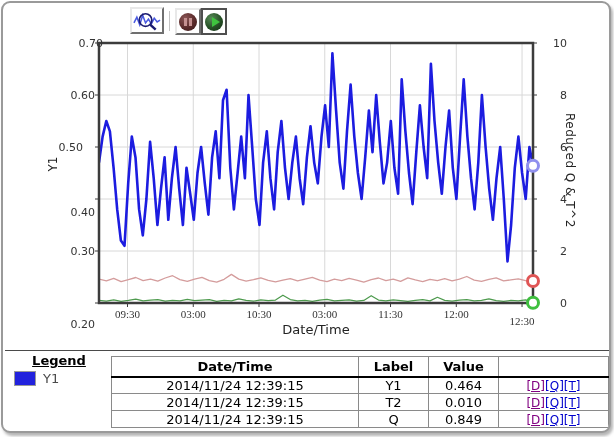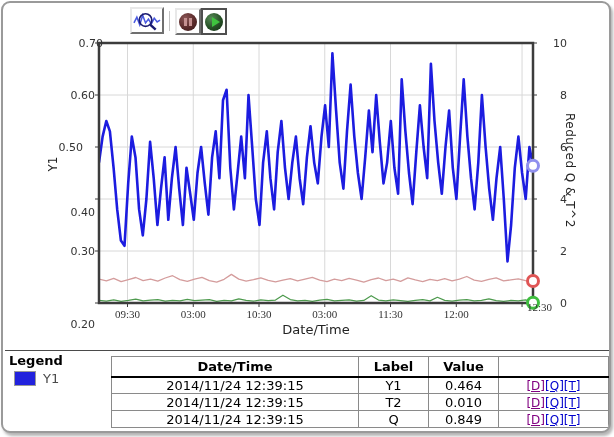--- a/index.html
+++ b/index.html
@@ -43,21 +43,21 @@
   .tick-right { text-align:right; }
   .tick-x     { text-align:center;font-family:Liberation Serif, serif; }
   .axis-title { position:absolute; color:#222; }
   .y-left  { left:30px; top:154px; width:40px; font-size:12px; text-align:center;
              transform:rotate(-90deg); transform-origin:center; }
   .y-right { left:560px; top:110px; font-size:12px; writing-mode:vertical-rl; letter-spacing:.5px; }
   .x-title { left:96px; top:319px; width:434px; text-align:center; font-size:13px; color:#222; }
   
   .divider { position:absolute; left:2px; top:347px; width:606px; height:1px; background:#4a4a4a; }
   .legend { position:absolute; left:0; top:350px; width:106px; }
-  .legend-title { font-size:13px; font-weight:bold; color:#000; padding-left:6px; }
+  .legend-title { text-align:center; font-size:13px; font-weight:bold; color:#000; padding-left:6px;text-decoration:underline; }
   .legend-item { display:flex; align-items:center; margin:3px 0 0 11px; }
   .legend-swatch { width:22px; height:15px; border:1px solid #9a9a9a; }
   .legend-label { font-size:13px; color:#4a4a4a; margin-left:7px; }
   #data-table {
     position:absolute; left:108px; top:353px; width:497px;
     border-collapse:collapse; font-size:13px; color:#000;
     border:1px solid #707070; table-layout:fixed;
   }
   #data-table th, #data-table td { border:1px solid #8a8a8a; text-align:center; overflow:hidden; white-space:nowrap; }
   #data-table th { height:20px; font-weight:bold; border-bottom:2px solid #000; }
@@ -147,21 +147,21 @@
       <div class="tick-label tick-right" style="left: 538px; width: 26px; top: 189.5px;">4</div>
       <div class="tick-label tick-right" style="left: 538px; width: 26px; top: 137.5px;">6</div>
       <div class="tick-label tick-right" style="left: 538px; width: 26px; top: 85.5px;">8</div>
       <div class="tick-label tick-right" style="left: 538px; width: 26px; top: 33.5px;">10</div>
       <div class="tick-label tick-x" style="left: 94.4949px; width: 60px; top: 305px;">09:30</div>
       <div class="tick-label tick-x" style="left: 160.253px; width: 60px; top: 305px;">03:00</div>
       <div class="tick-label tick-x" style="left: 226.01px; width: 60px; top: 305px;">10:30</div>
       <div class="tick-label tick-x" style="left: 291.768px; width: 60px; top: 305px;">03:00</div>
       <div class="tick-label tick-x" style="left: 357.525px; width: 60px; top: 305px;">11:30</div>
       <div class="tick-label tick-x" style="left: 423.283px; width: 60px; top: 305px;">12:00</div>
-      <div class="tick-label tick-x" style="left: 489.04px; width: 60px; top: 298px; text-align: right;">12:30</div>
+      <div class="tick-label tick-x" style="left: 489.04px; width: 60px; top: 312px;">12:30</div>
     </div>
 
   <div class="axis-title y-left">Y1</div>
   <div class="axis-title y-right">Reduced Q &amp; T^2</div>
   <div class="axis-title x-title">Date/Time</div>
 
   <div class="divider"></div>
 
   <div class="legend">
     <div class="legend-title">Legend</div>

